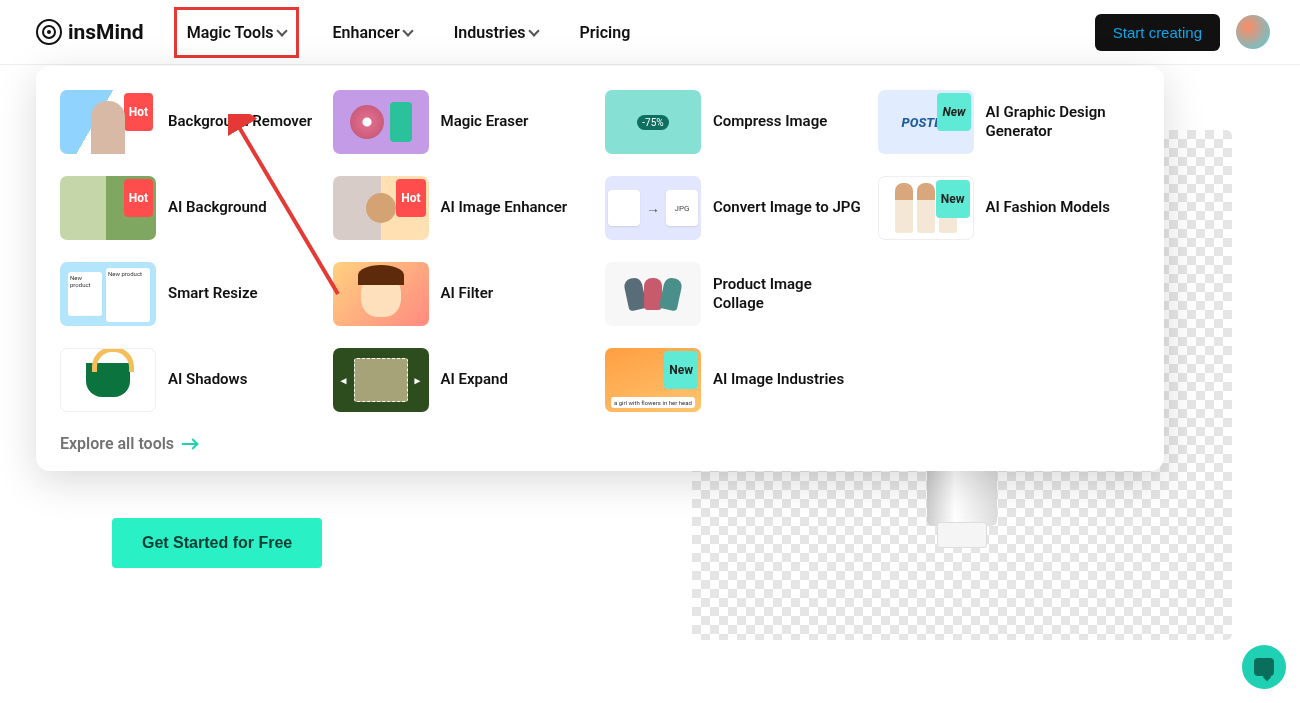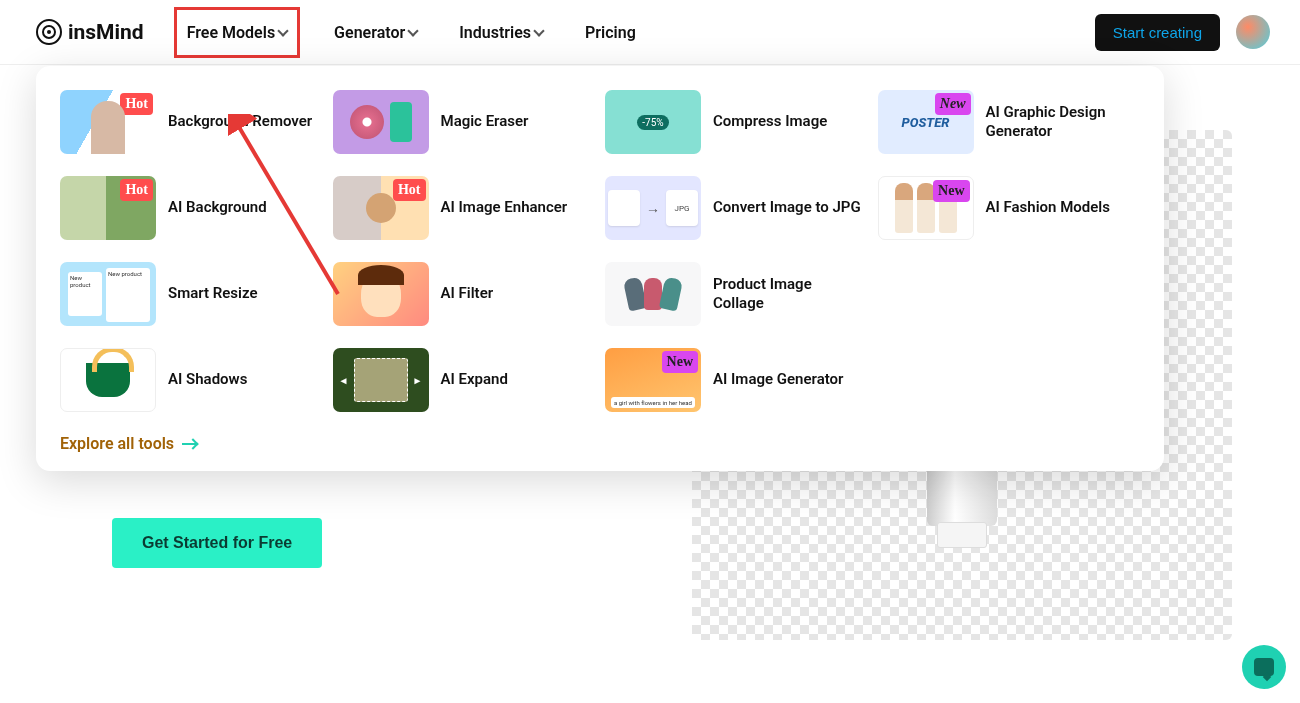--- a/index.html
+++ b/index.html
@@ -16,24 +16,24 @@
   .nav-item.highlight { border: 3px solid #e53935; padding: 13px 10px; }
   .chev { width: 8px; height: 8px; border-right: 2px solid #555; border-bottom: 2px solid #555; transform: rotate(45deg); margin-top: -3px; }
   .header-right { display: flex; align-items: center; gap: 16px; }
   .start-btn { background: #111; color: #0ea5e9; border: none; border-radius: 6px; padding: 10px 18px; font-size: 15px; font-weight: 500; cursor: pointer; }
   .avatar { width: 34px; height: 34px; border-radius: 50%; background: radial-gradient(circle at 35% 35%, #ff8a65, #4dd0e1); }
   
   .dropdown { position: absolute; top: 66px; left: 36px; right: 136px; background: #fff; border-radius: 14px; box-shadow: 0 10px 40px rgba(0,0,0,0.15); padding: 24px 24px 18px 24px; }
   .tools-grid { display: grid; grid-template-columns: repeat(4, 1fr); column-gap: 10px; row-gap: 22px; }
   .tool { display: flex; align-items: center; gap: 12px; cursor: pointer; }
   .thumb { width: 96px; height: 64px; border-radius: 7px; flex-shrink: 0; position: relative; overflow: hidden; }
-  .badge { position: absolute; top: 3px; right: 3px; background: #ff4d4d; color: #fff; font-size: 14px; font-weight: 700; padding: 3px 5px; border-radius: 4px; font-family: Liberation Serif, serif; }
-  .badge.new { background: #d946ef; color: #222; }
+  .badge { position: absolute; top: 3px; right: 3px; background: #ff4d4d; color: #fff; font-size: 12px; font-weight: 700; padding: 12px 5px; border-radius: 4px; }
+  .badge.new { background: #5eead4; color: #222; }
   .tool-label { font-size: 15px; font-weight: 600; color: #111; max-width: 150px; line-height: 1.3; }
-  .explore { display: inline-flex; align-items: center; gap: 8px; color: #a16207; font-weight: 600; font-size: 16px; margin-top: 22px; cursor: pointer; }
+  .explore { display: inline-flex; align-items: center; gap: 8px; color: #737373; font-weight: 600; font-size: 16px; margin-top: 22px; cursor: pointer; }
   .arrow-right { width: 14px; height: 2px; background: #1fd1b2; position: relative; }
   .arrow-right::after { content: ""; position: absolute; right: -1px; top: -3px; width: 6px; height: 6px; border-top: 2px solid #1fd1b2; border-right: 2px solid #1fd1b2; transform: rotate(45deg); }
   
   .t-bgremove { background: linear-gradient(120deg, #8fd3fe 40%, #fff 40%); }
   .t-bgremove::after { content: ""; position: absolute; left: 50%; top: 50%; width: 34px; height: 60px; background: #d7b9a5; border-radius: 16px 16px 0 0; transform: translate(-50%,-35%); }
   .t-aibg { background: linear-gradient(90deg, #c5d6a9 48%, #7fa762 48%); }
   .t-smartresize { background: #b3e5fc; }
   .t-smartresize::before, .t-smartresize::after { content: "New product"; position: absolute; background: #fff; font-size: 6px; padding: 2px; border-radius: 3px; color: #333; }
   .t-smartresize::before { left: 8px; top: 10px; width: 30px; height: 40px; }
   .t-smartresize::after { left: 46px; top: 6px; width: 40px; height: 50px; }
@@ -86,25 +86,25 @@
 <button class="cta">Get Started for Free</button>
 
 <div class="header">
   <div class="header-left">
     <div class="logo">
       <span class="logo-icon"></span>
       <span>insMind</span>
     </div>
     <div class="nav">
       <div class="nav-item highlight">
-        <span>Free Models</span>
+        <span>Magic Tools</span>
         <span class="chev"></span>
       </div>
       <div class="nav-item">
-        <span>Generator</span>
+        <span>Enhancer</span>
         <span class="chev"></span>
       </div>
       <div class="nav-item">
         <span>Industries</span>
         <span class="chev"></span>
       </div>
       <div class="nav-item">
         <span>Pricing</span>
       </div>
     </div>
@@ -202,21 +202,21 @@
     <div class="tool">
       <div class="thumb t-expand">
           <span class="expand-box"></span>
         </div>
       <span class="tool-label">AI Expand</span>
     </div>
     <div class="tool">
       <div class="thumb t-imagegen">
         <span class="badge new">New</span>
       </div>
-      <span class="tool-label">AI Image Generator</span>
+      <span class="tool-label">AI Image Industries</span>
     </div>
     <div></div>
   </div>
   <div class="explore">
     <span>Explore all tools</span>
     <span class="arrow-right"></span>
   </div>
 </div>
 
 <svg class="anno-arrow" viewBox="0 0 130 190">

